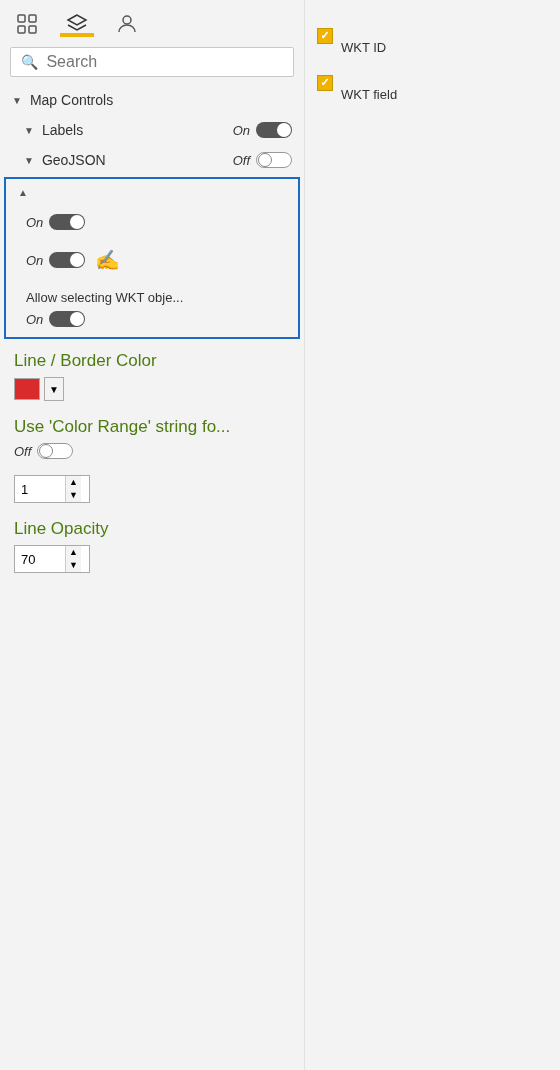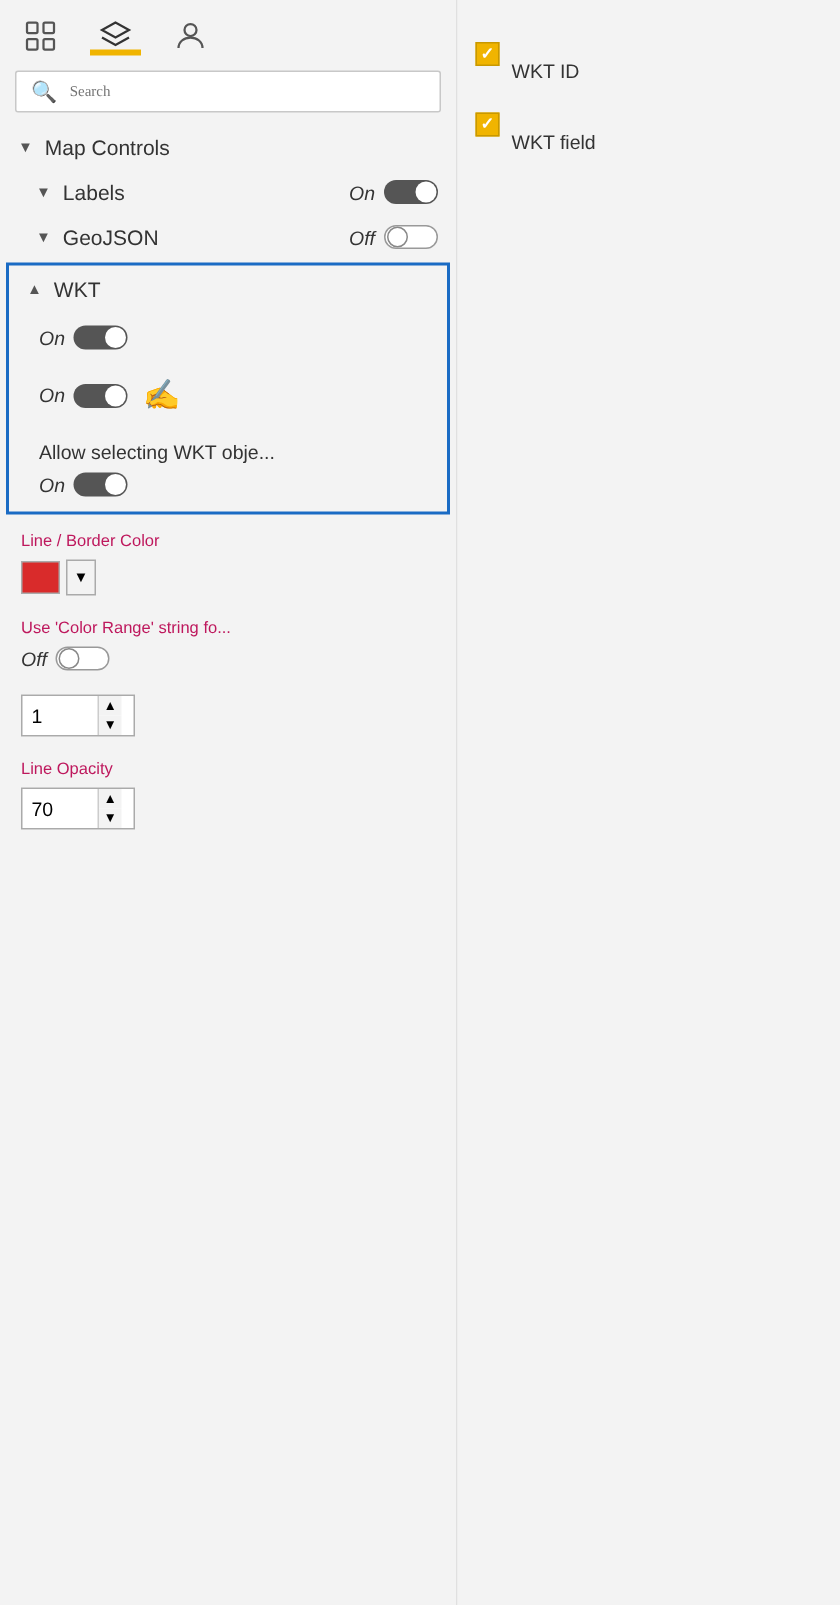--- a/index.html
+++ b/index.html
@@ -75,25 +75,24 @@
     }
 
     .search-icon {
       color: #555;
       font-size: 14px;
     }
 
     .search-input {
       border: none;
       outline: none;
-      font-size: 10px;
+      font-size: 16px;
       background: transparent;
       width: 100%;
       color: #b91c1c;
-      font-family: Liberation Serif, serif;
     }
 
     
     .section-row {
       display: flex;
       align-items: center;
       padding: 7px 12px;
       cursor: pointer;
       background: #f3f3f3;
       gap: 6px;
@@ -188,22 +187,22 @@
       color: #333;
       margin-bottom: 6px;
     }
 
     
     .bottom-settings {
       padding: 10px 14px;
     }
 
     .setting-label {
-      font-size: 11px;
-      color: #be185d;
+      font-size: 17px;
+      color: #4d7c0f;
       margin-bottom: 6px;
     }
 
     .color-picker-row {
       display: flex;
       align-items: center;
       gap: 4px;
       margin-bottom: 14px;
     }
 
@@ -362,21 +361,20 @@
       <span class="toggle-label">Off</span>
       <div class="toggle-track off" style="background:#fff;">
         <div class="toggle-knob"></div>
       </div>
     </div>
   </div>
 
   <div class="wkt-section">
     <div class="wkt-header">
       <span class="chevron" style="font-size:10px;">▲</span>
-      <span class="section-label" style="font-size:14px;font-weight:500;">WKT</span>
     </div>
 
     <div class="wkt-setting">
       <div class="toggle-container">
         <span class="toggle-label">On</span>
         <div class="toggle-track on">
           <div class="toggle-knob"></div>
         </div>
       </div>
     </div>

